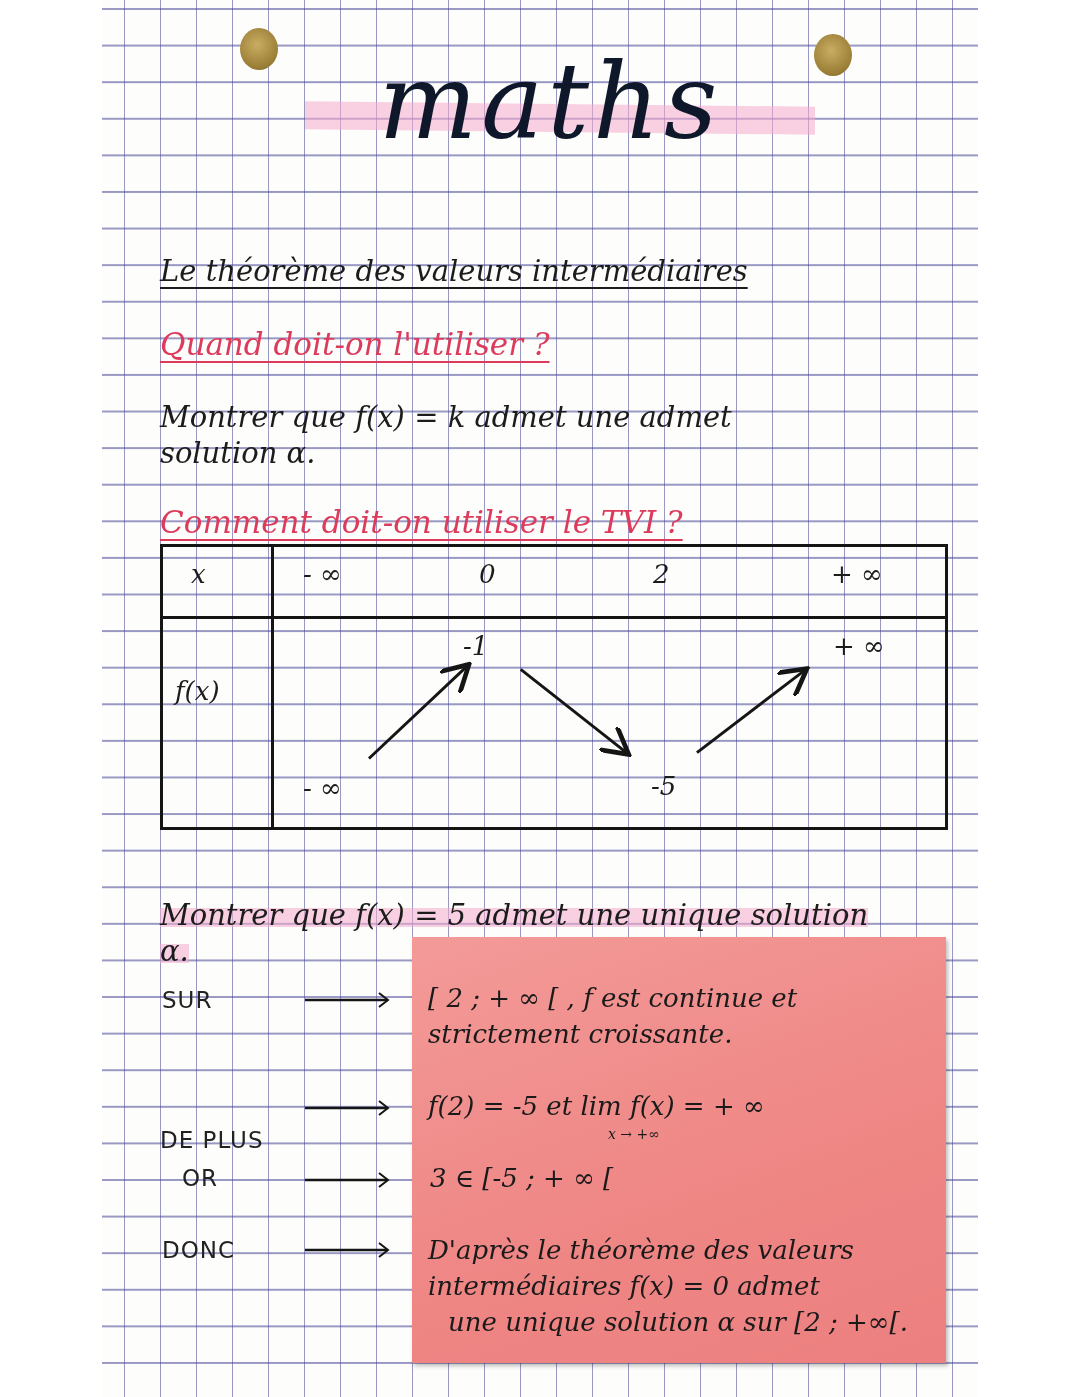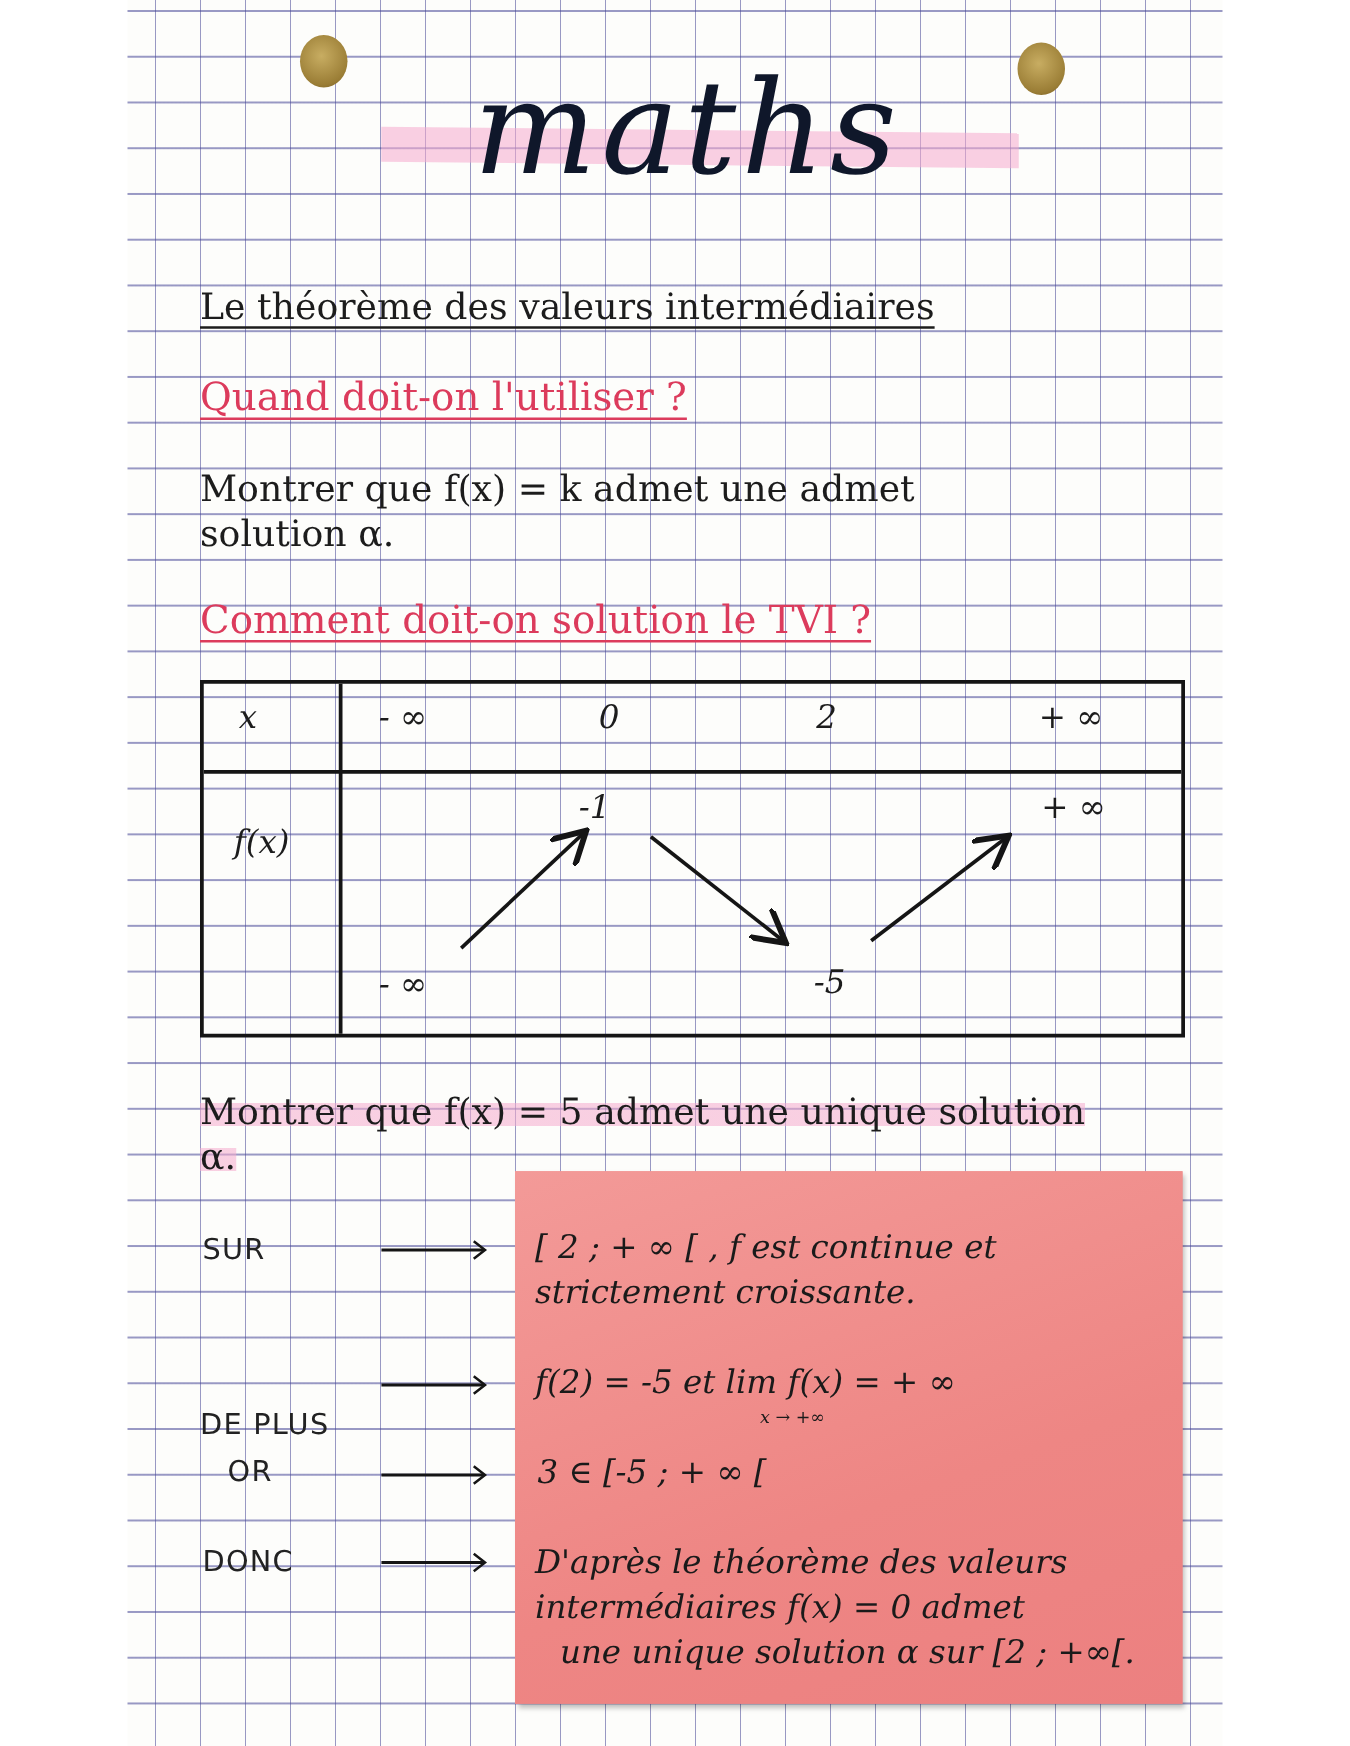--- a/index.html
+++ b/index.html
@@ -25,22 +25,22 @@
   .title-highlight {
     position: absolute; left: 305px; top: 104px; width: 510px; height: 28px;
     background: rgba(245,170,205,0.55); transform: skewY(0.6deg);
   }
   .title {
     position: absolute; left: 320px; top: 50px; width: 460px; text-align: center;
     font-family: "DejaVu Serif", serif; font-style: italic; font-size: 104px;
     letter-spacing: 4px; color: #0f172a; line-height: 1;
   }
   .hw {
-    position: absolute; font-family: "DejaVu Serif", serif; 
-    font-size: 29px; color: #1c1c1c; line-height: 1.2; white-space: nowrap;
+    position: absolute; font-family: "DejaVu Serif", serif; font-style: italic;
+    font-size: 29px; color: #1c1c1c; line-height: 1.2; white-space: nowrap; margin-top: 26px;
   }
   .pink { color: #dc3b5c; }
   .underline { text-decoration: underline; text-decoration-thickness: 2px; text-underline-offset: 6px; }
   .hl {
     background: linear-gradient(to bottom, transparent 30%, rgba(245,170,205,0.55) 30%, rgba(245,170,205,0.55) 85%, transparent 85%);
   }
   
   .vtable {
     position: absolute; left: 160px; top: 544px; width: 788px; height: 286px;
     border: 3px solid #151515; box-sizing: border-box;
@@ -82,28 +82,28 @@
 
 <div class="title-highlight"></div>
 <div class="title">maths</div>
 
 <div class="hw underline" style="left:160px; top:228px;">Le théorème des valeurs intermédiaires</div>
 
 <div class="hw pink underline" style="left:160px; top:300px; font-size:31px;">Quand doit-on l'utiliser ?</div>
 <div class="hw" style="left:160px; top:374px;">Montrer que f(x) = k admet une admet</div>
 <div class="hw" style="left:160px; top:410px;">solution α.</div>
 
-<div class="hw pink underline" style="left:160px; top:478px; font-size:31px;">Comment doit-on solution le TVI ?</div>
+<div class="hw pink underline" style="left:160px; top:478px; font-size:31px;">Comment doit-on utiliser le TVI ?</div>
 
 <div class="vtable">
   <div class="vt-vline"></div>
   <div class="vt-hline"></div>
 
   <div class="vt-cell" style="left:28px; top:12px;">x</div>
-  <div class="vt-cell" style="left:12px; top:112px;margin-left:12px;">f(x)</div>
+  <div class="vt-cell" style="left:12px; top:129px;">f(x)</div>
 
   <div class="vt-cell" style="left:140px; top:12px;">- ∞</div>
   <div class="vt-cell" style="left:316px; top:12px;">0</div>
   <div class="vt-cell" style="left:490px; top:12px;">2</div>
   <div class="vt-cell" style="left:668px; top:12px;">+ ∞</div>
 
   <div class="vt-cell" style="left:140px; top:226px;">- ∞</div>
   <div class="vt-cell" style="left:300px; top:84px;">-1</div>
   <div class="vt-cell" style="left:488px; top:224px;">-5</div>
   <div class="vt-cell" style="left:670px; top:84px;">+ ∞</div>

